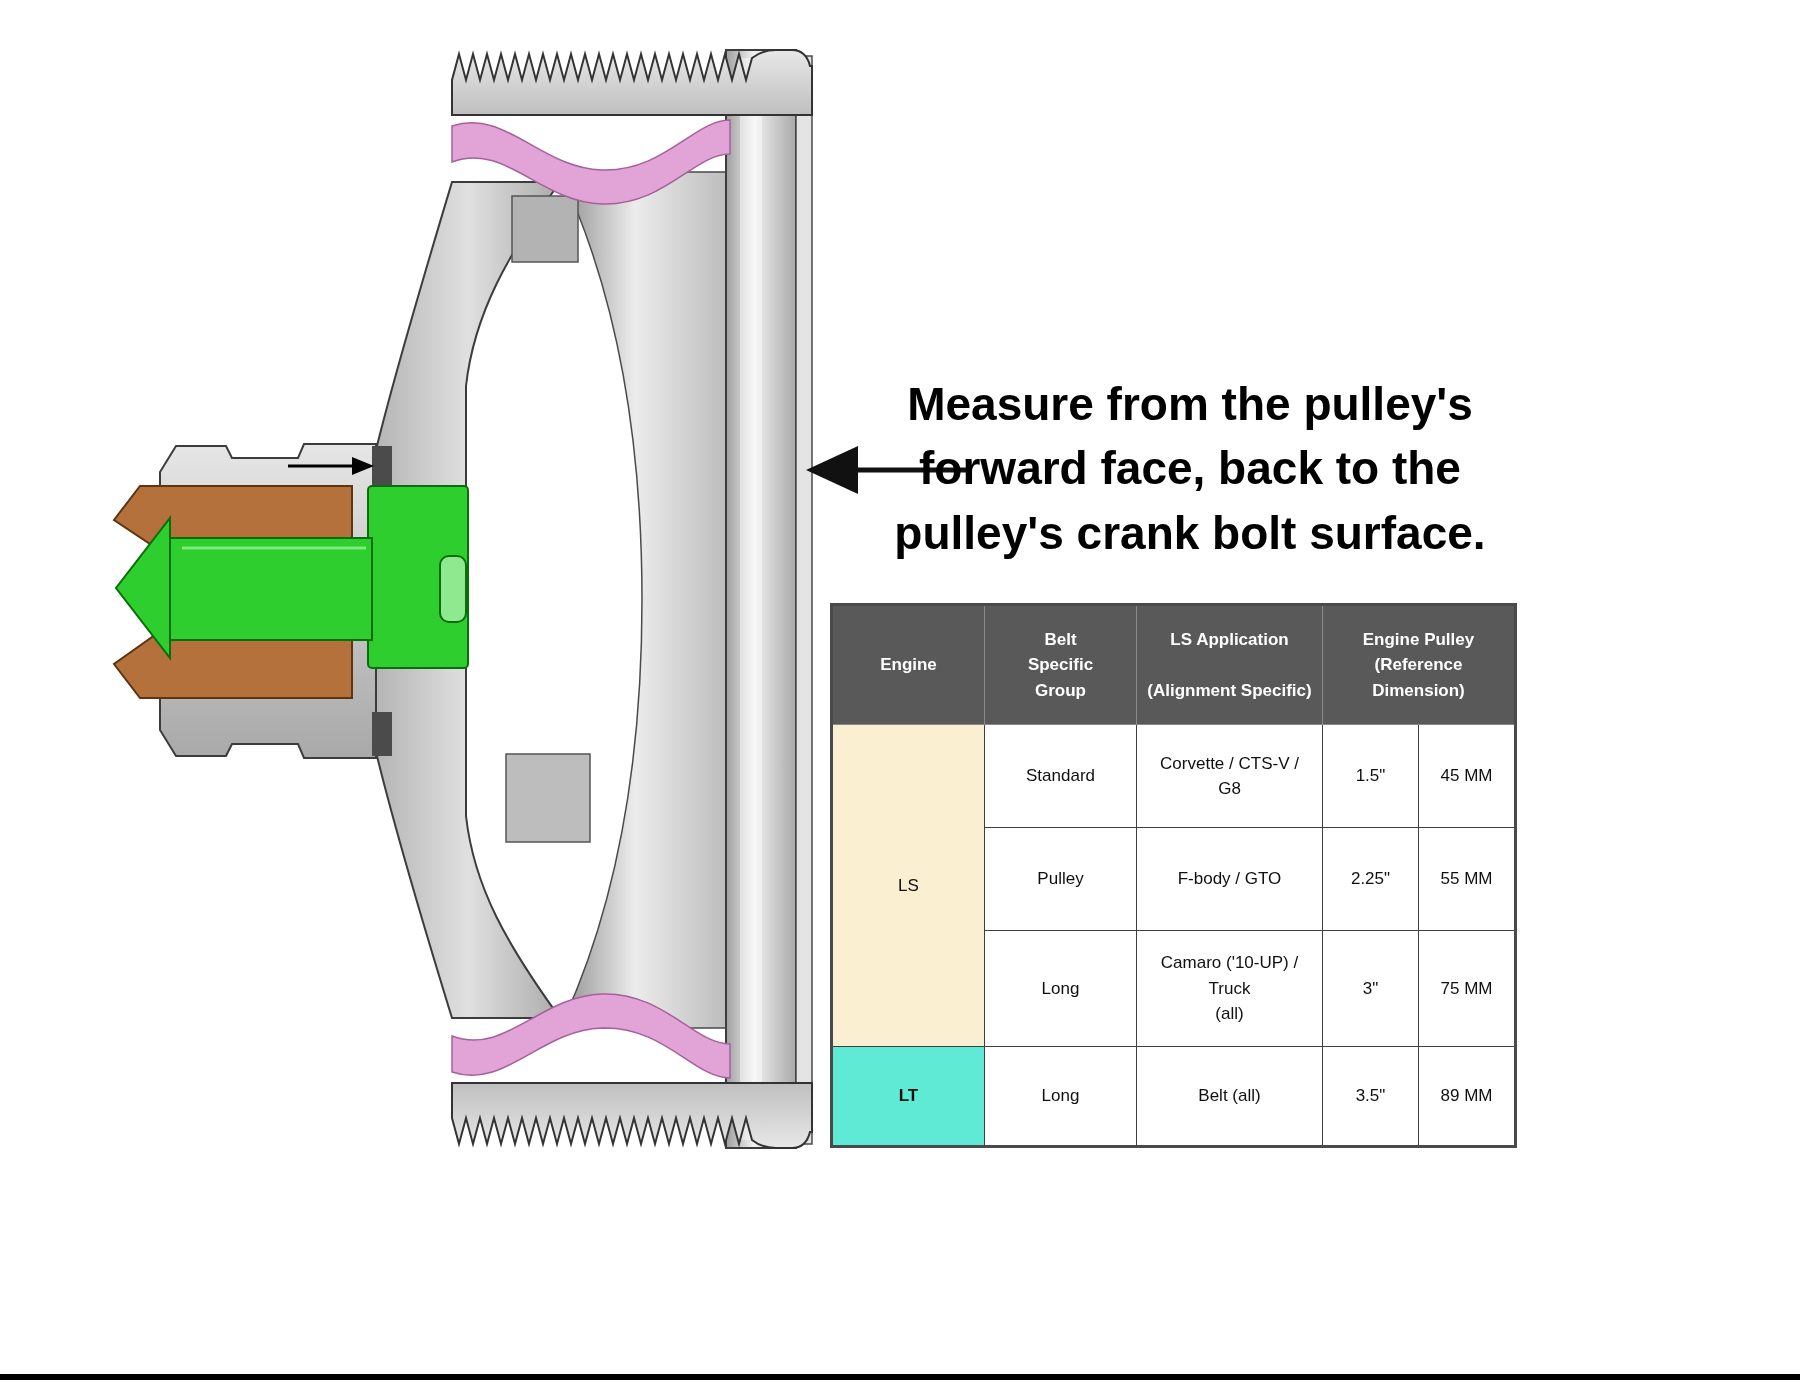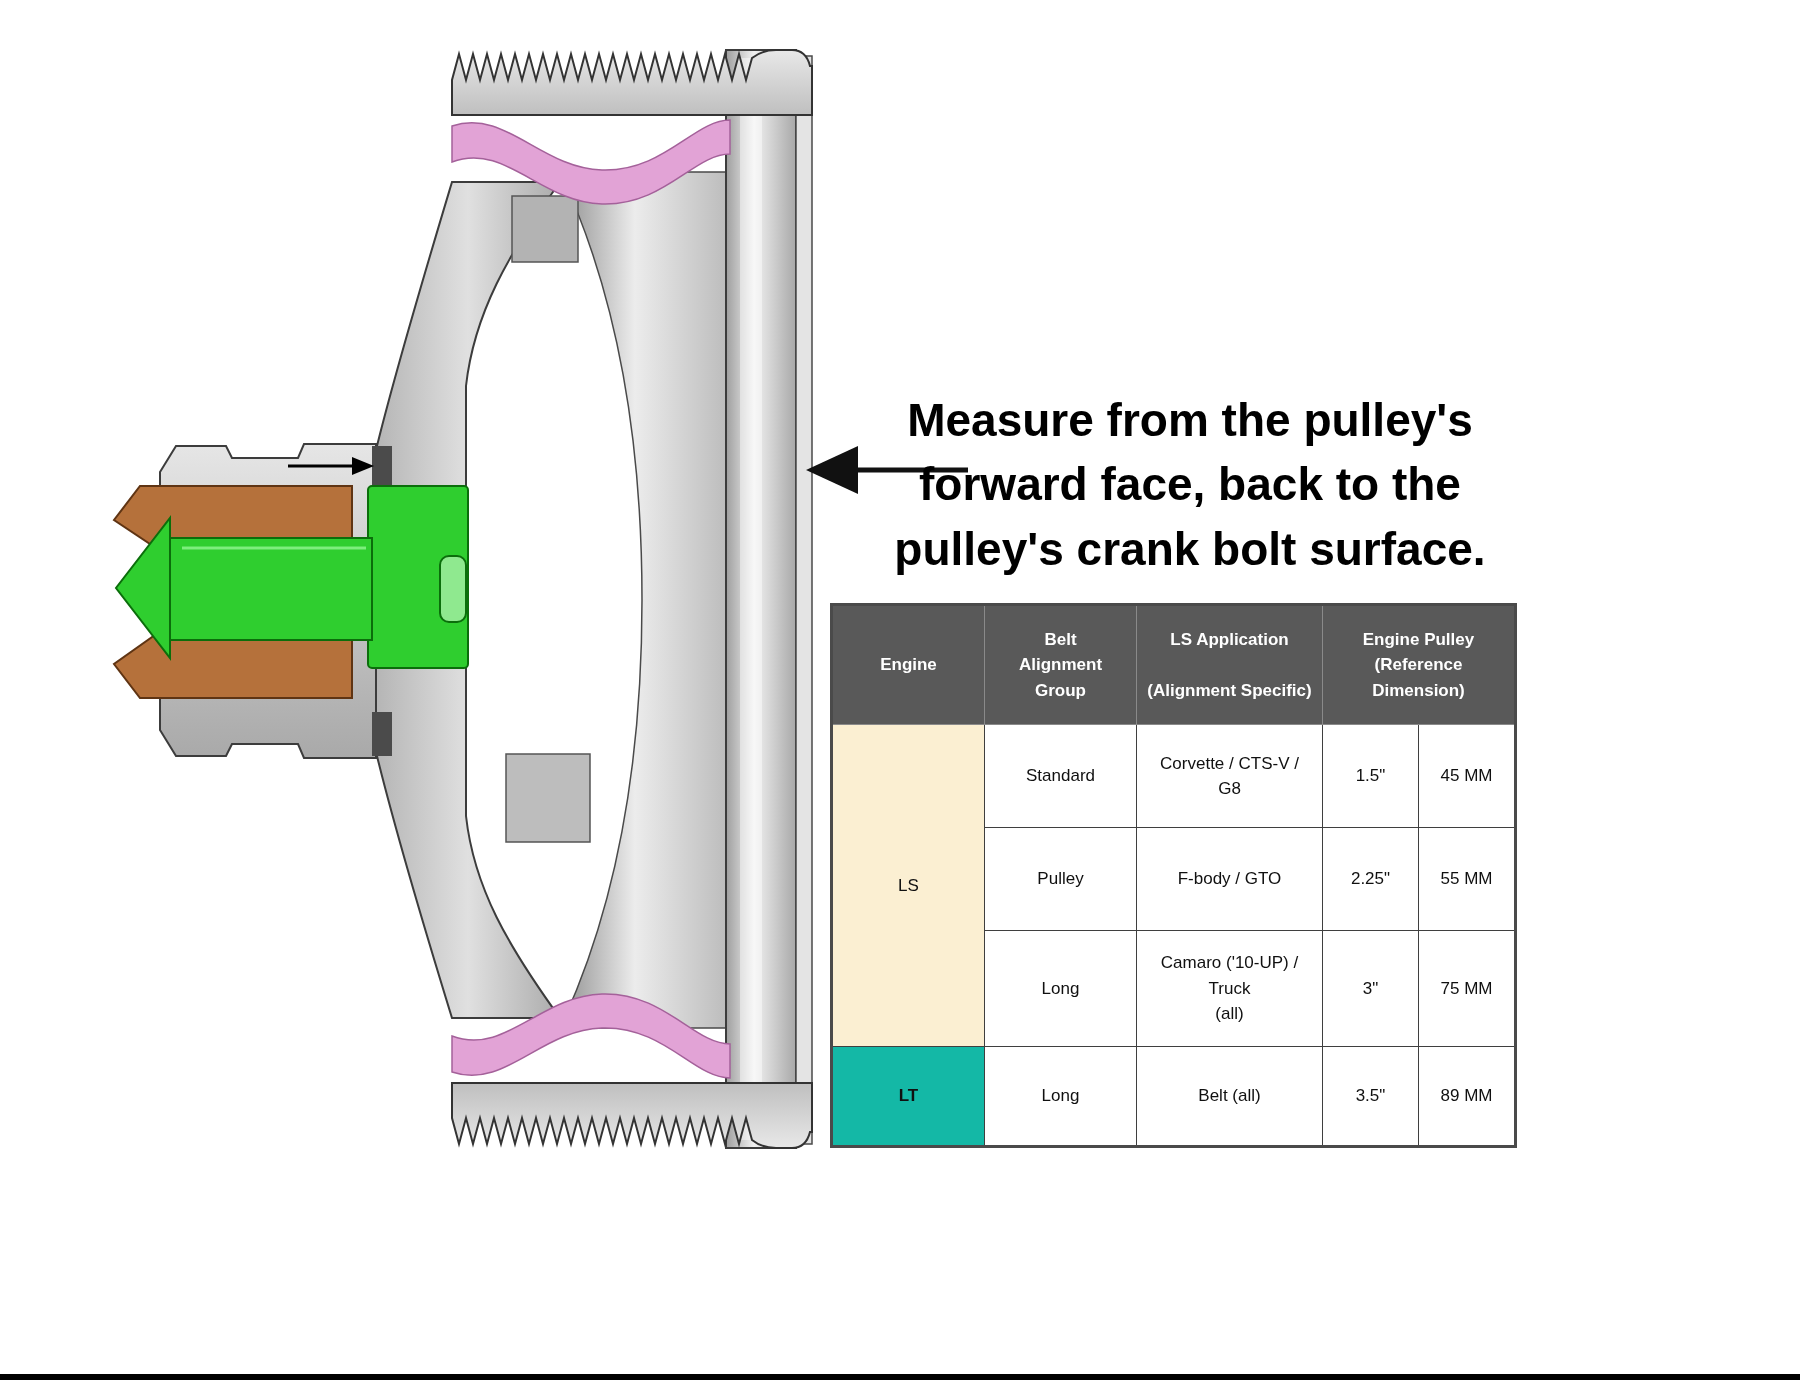--- a/index.html
+++ b/index.html
@@ -7,41 +7,41 @@
     position:relative;width:1800px;height:1387px;background:#ffffff;
     font-family:"Liberation Sans", sans-serif;overflow:hidden;
   }
   .diagram-svg{position:absolute;left:0;top:0;}
   .title{
     position:absolute;left:900px;top:78px;width:680px;
     font-size:56px;line-height:1.42;color:#141414;font-weight:400;
     white-space:pre-line;
   }
   .instruction{
-    position:absolute;left:852px;top:388px;width:676px;
+    position:absolute;left:852px;top:372px;width:676px;
     font-size:46px;font-weight:bold;color:#000;text-align:center;
     line-height:1.4;white-space:pre-line;
   }
   table.spec-table{
     position:absolute;left:830px;top:603px;
     border-collapse:collapse;table-layout:fixed;background:#fff;
     border:3px solid #4a4a4a;
   }
   .spec-table th{
     background:#595959;color:#ffffff;font-size:17px;font-weight:bold;
     border:1px solid #8a8a8a;white-space:pre-line;text-align:center;
     vertical-align:middle;padding:4px;line-height:1.5;
   }
   .spec-table td{
     border:1px solid #3f3f3f;font-size:17px;color:#101010;
     text-align:center;vertical-align:middle;white-space:pre-line;
     padding:19px;line-height:1.5;background:#fff;
   }
   .spec-table td.eng-ls{background:#FBEFD2;font-weight:normal;}
-  .spec-table td.eng-lt{background:#14b8a6;font-weight:bold;}
+  .spec-table td.eng-lt{background:#5eead4;font-weight:bold;}
   .bottom-line{position:absolute;left:0;top:1374px;width:1800px;height:6px;background:#000;}
 </style>
 </head>
 <body>
 
 <div class="canvas">
 
   <svg class="diagram-svg" width="980" height="1250" viewBox="0 0 980 1250" role="img" aria-label="Cross-section of crank pulley with green crank bolt, copper crankshaft snout, pink rubber damper rings and grooved belt surfaces">
     <defs>
       <linearGradient id="gInterior" x1="0" y1="0" x2="1" y2="0">
@@ -125,21 +125,21 @@
       <col style="width:153px">
       <col style="width:152px">
       <col style="width:186px">
       <col style="width:96px">
       <col style="width:97px">
     </colgroup>
     <thead>
       <tr style="height:120px">
         <th>Engine</th>
         <th>Belt
-Alignment
+Specific
 Group</th>
         <th>LS Application
 
 (Alignment Specific)</th>
         <th colspan="2">Engine Pulley (Reference
 Dimension)</th>
       </tr>
     </thead>
     <tbody>
       <tr style="height:103px">

